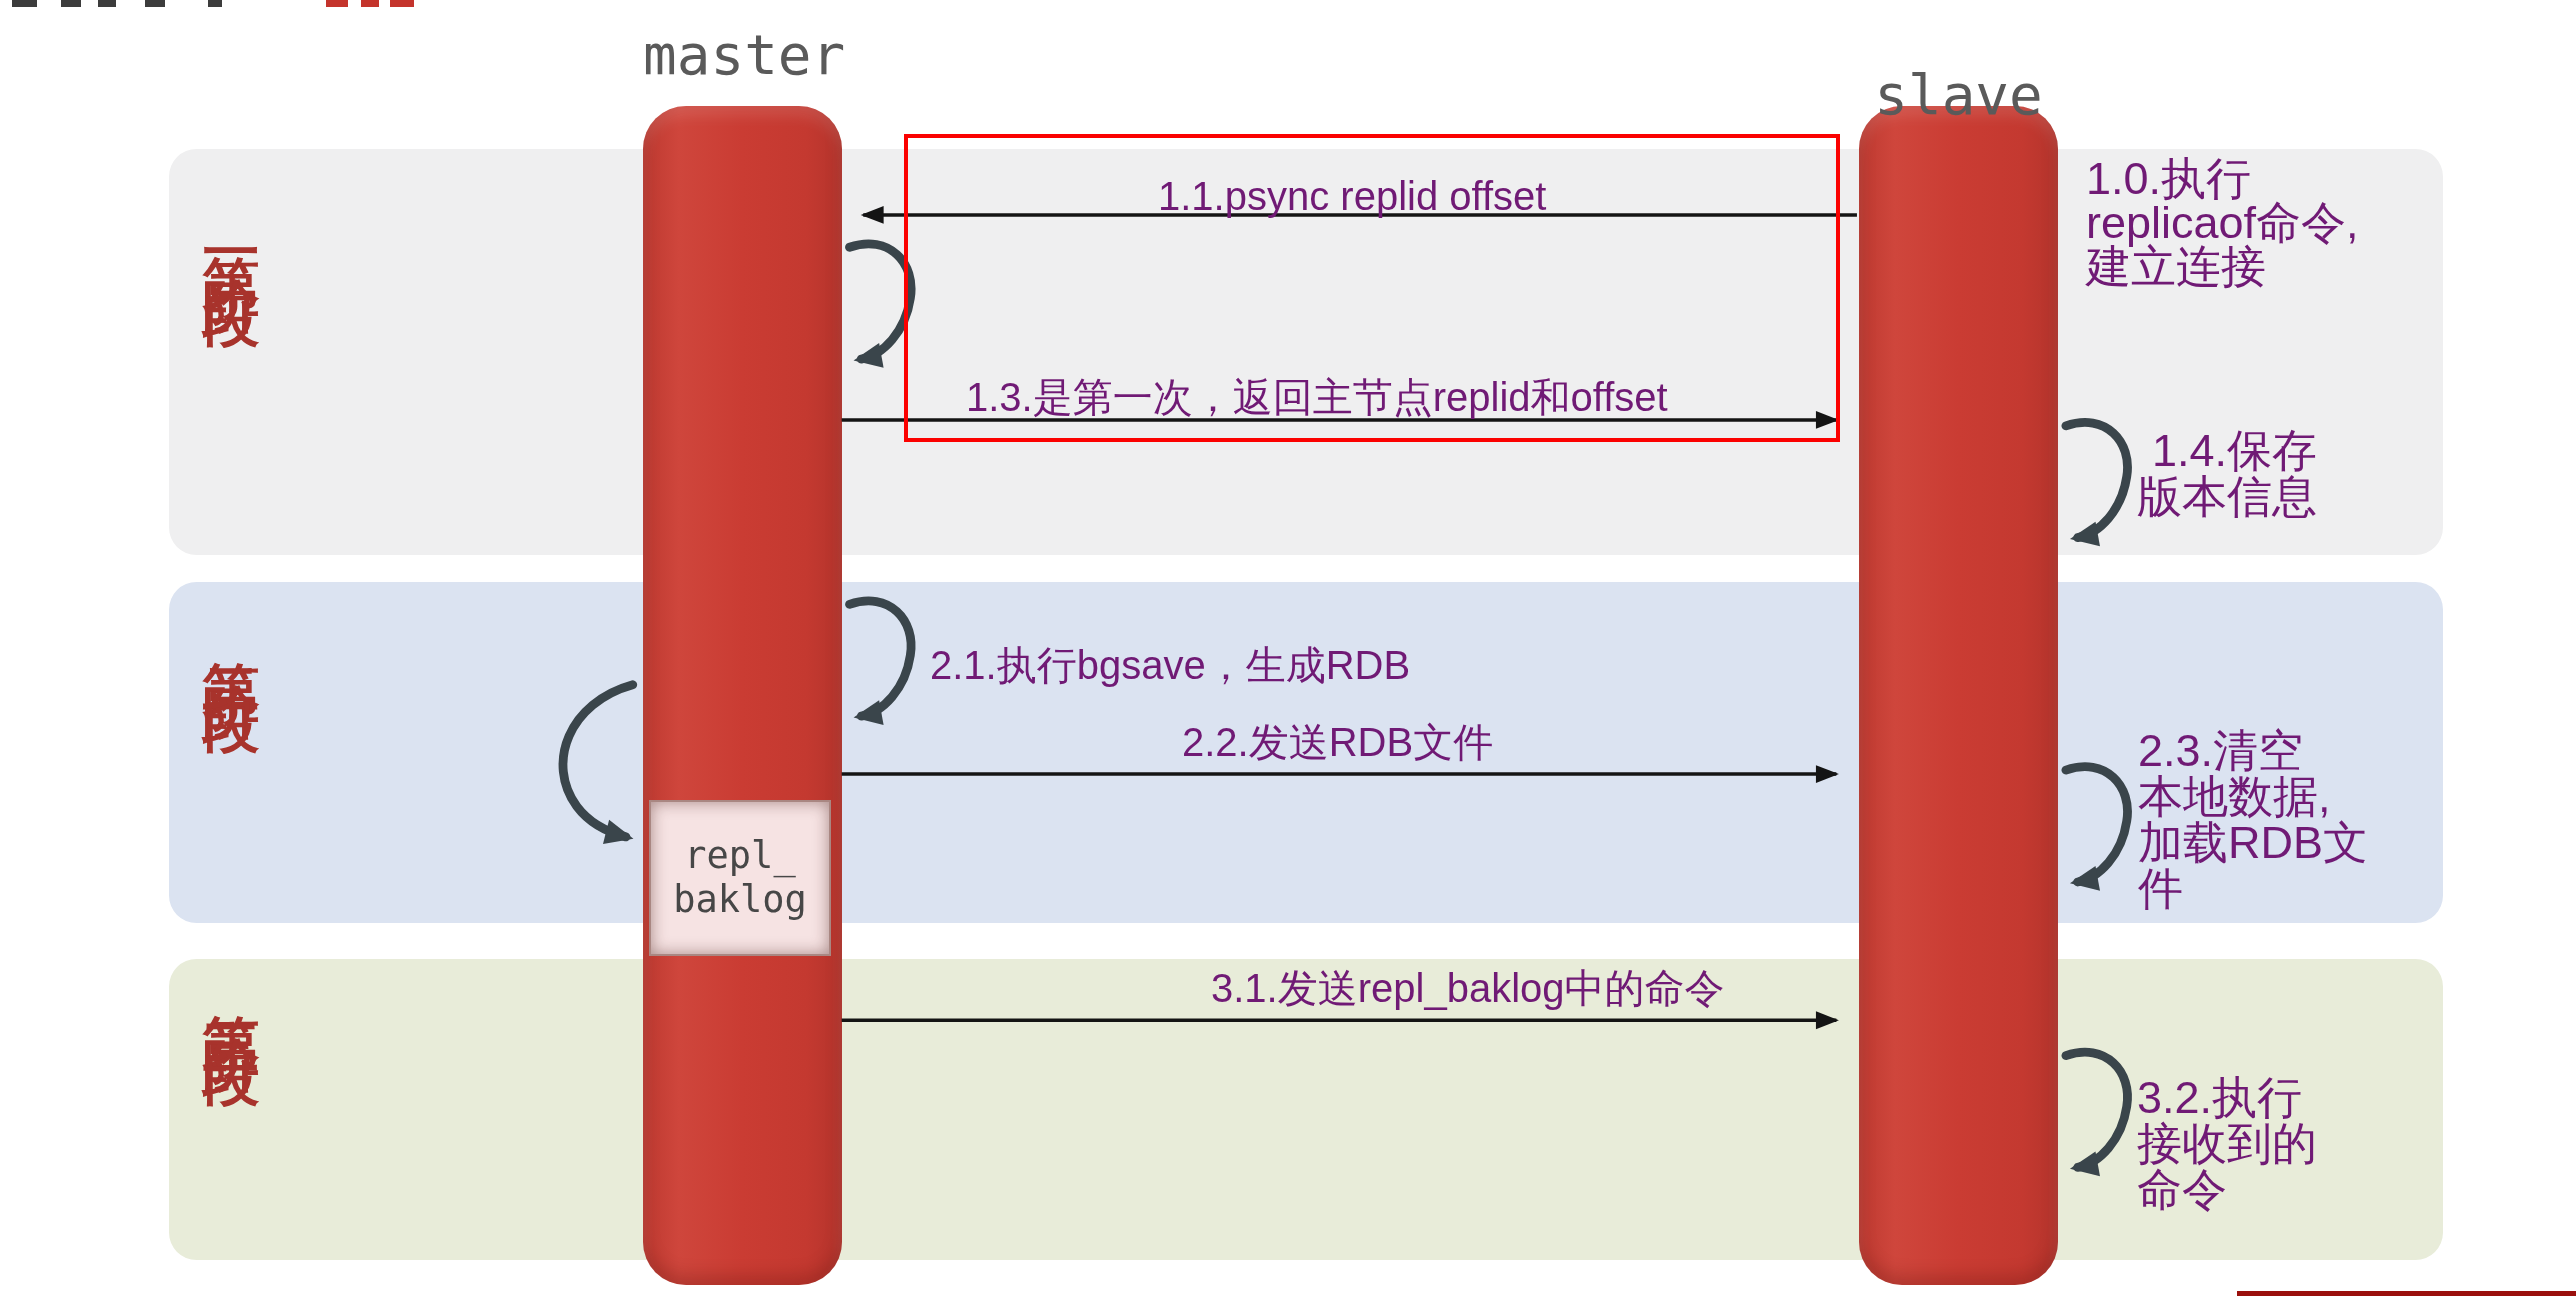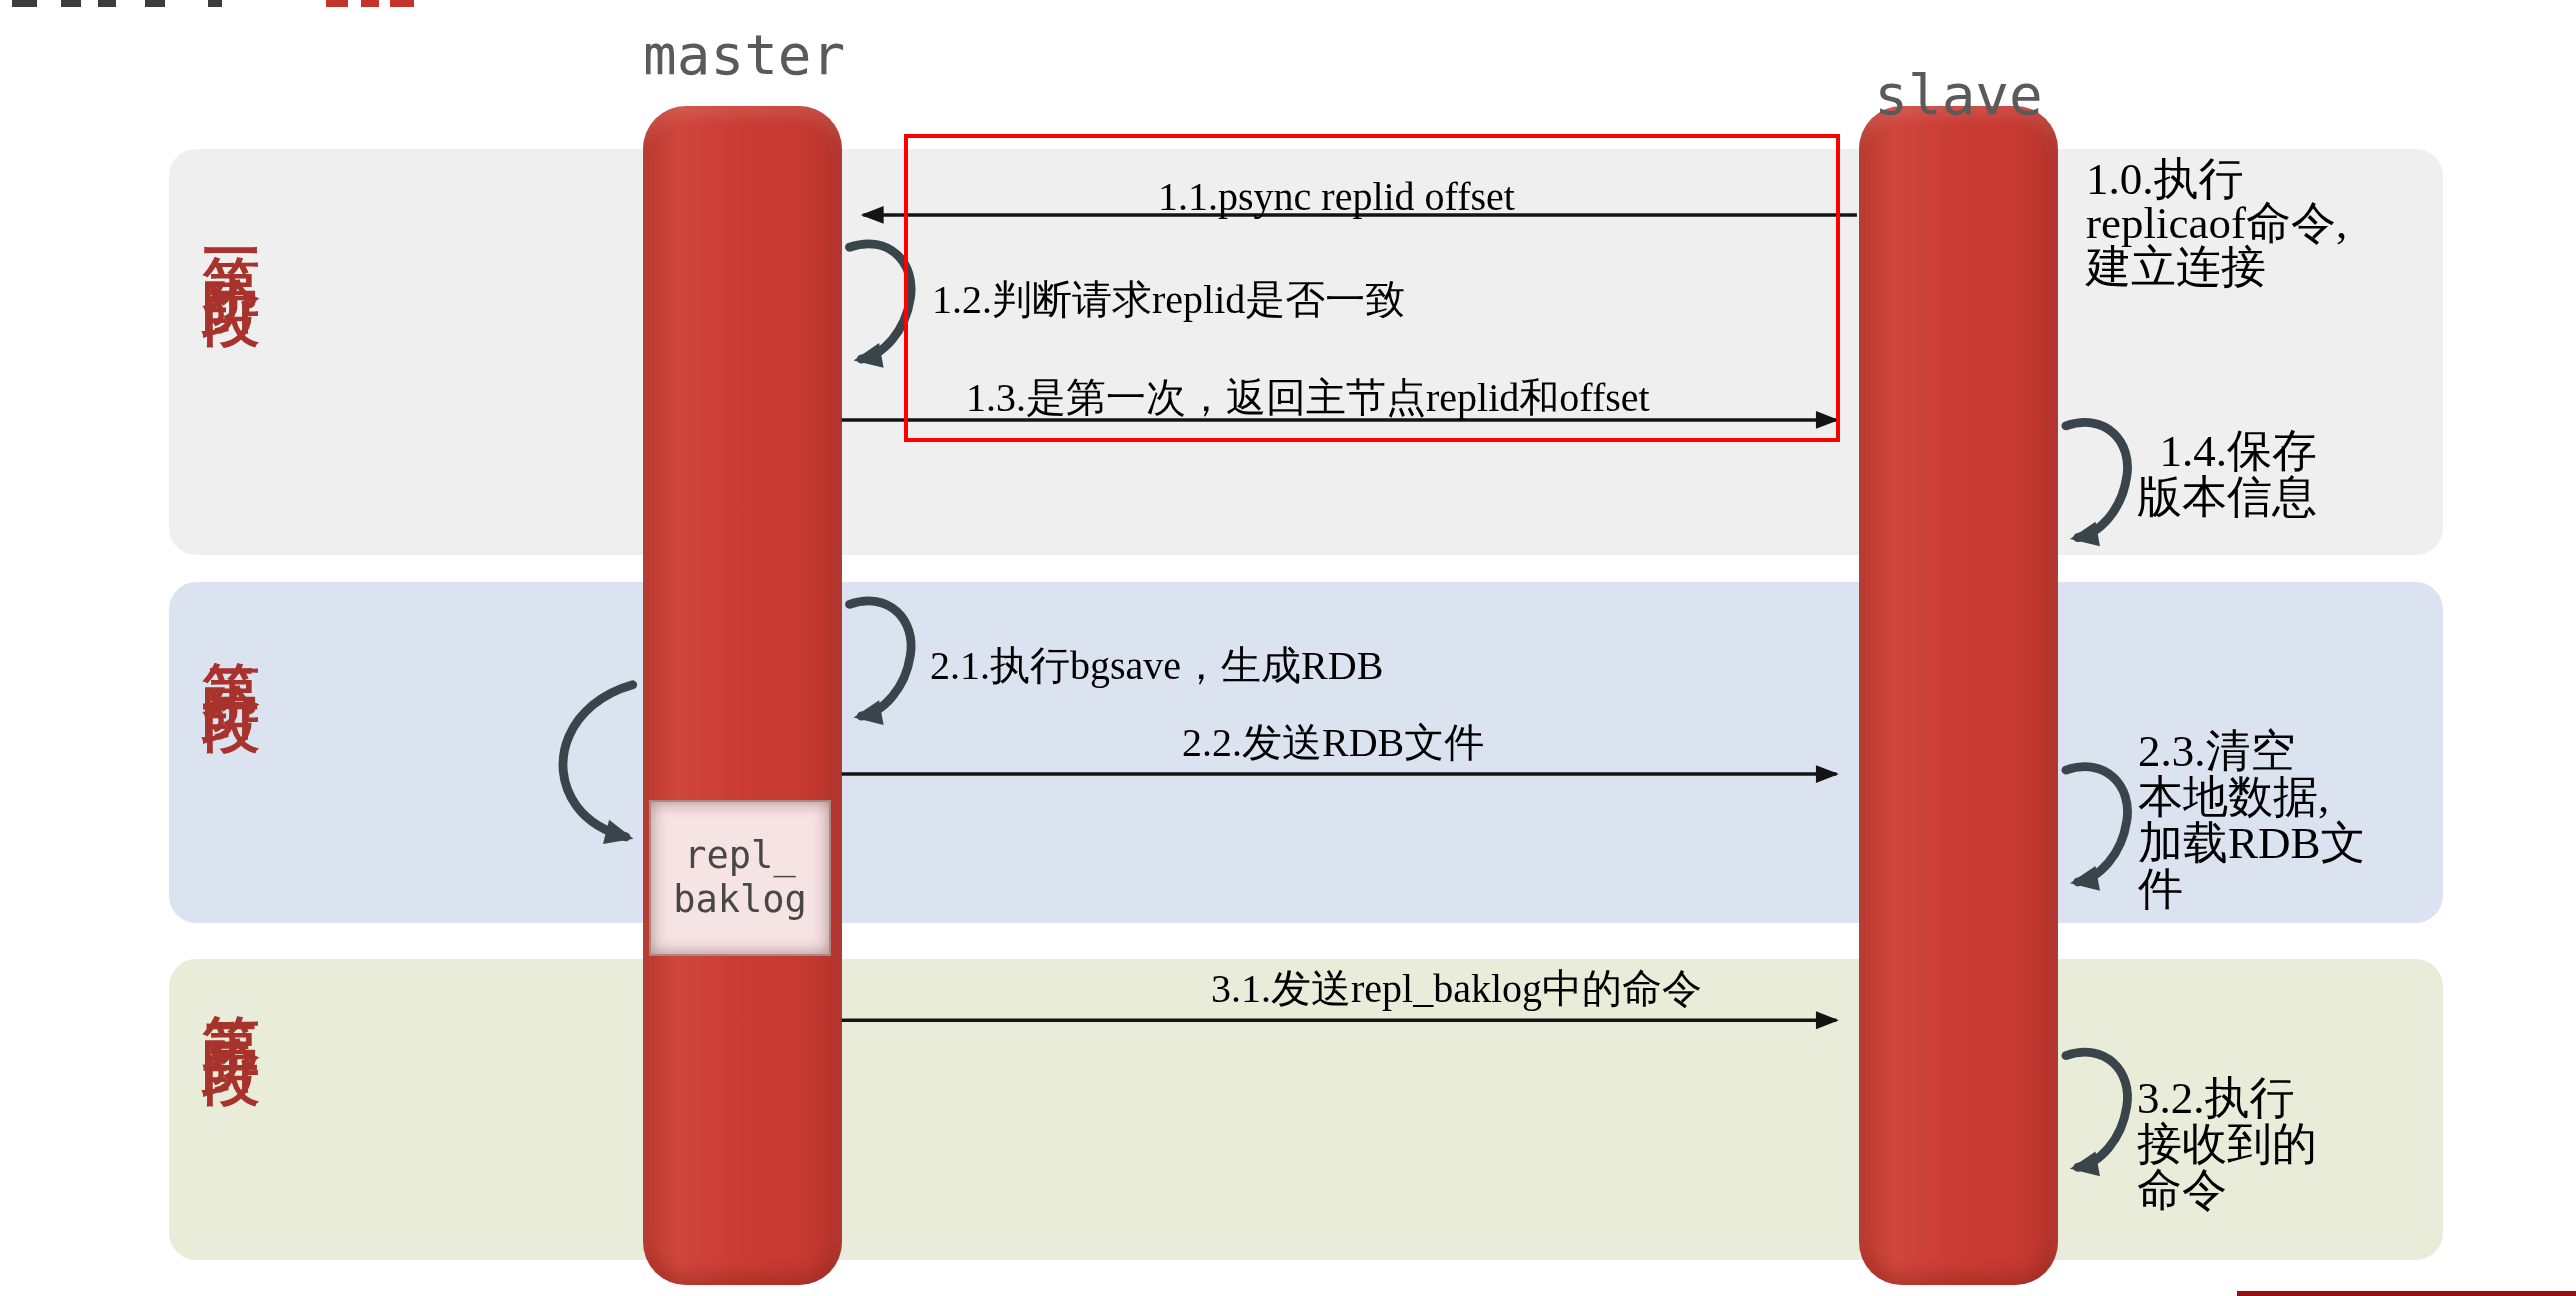--- a/index.html
+++ b/index.html
@@ -38,22 +38,22 @@
   .actor-label-slave{left:1859px;top:25.5px;margin-top:36px;}
   
   svg.overlay{position:absolute;left:0;top:0;z-index:4;}
   
   .highlight-box{
     position:absolute;left:904px;top:134px;width:928px;height:300px;
     border:4.9px solid #fb0100;z-index:5;pointer-events:none;
   }
   
   .msg{
-    position:absolute;color:#000000;z-index:6;white-space:pre-line;
-    font-family:Liberation Serif, serif;
+    position:absolute;color:#701a75;z-index:6;white-space:pre-line;
+    font-family:Liberation Sans, sans-serif;
   }
   .msg-main{font-size:40px;line-height:49px;}
   .msg-note{font-size:45px;line-height:46px;}
   .m1-1{left:1158px;top:172px;}
   .m1-2{left:932px;top:275px;}
   .m1-3{left:966px;top:373px;}
   .m1-0{left:2086px;top:157px;line-height:44px;}
   .m1-4{left:2137px;top:428px;text-align:right;}
   .m2-1{left:930px;top:641px;}
   .m2-1-1{left:446px;top:671px;}
@@ -129,21 +129,20 @@
     <path d="M866 616 c 40 -14, 68 16, 62 52 c -5 34, -28 58, -50 62" stroke="#3a454b" stroke-width="9" fill="none" stroke-linecap="round" marker-end="url(#headLoop)"></path>
     <path d="M2106 785 c 40 -14, 68 16, 62 52 c -5 34, -28 58, -50 62" stroke="#3a454b" stroke-width="9" fill="none" stroke-linecap="round" marker-end="url(#headLoop)"></path>
     <path d="M2106 1076 c 40 -14, 68 16, 62 52 c -5 34, -28 58, -50 62" stroke="#3a454b" stroke-width="9" fill="none" stroke-linecap="round" marker-end="url(#headLoop)"></path>
 
     <path d="M645 698 C 580 716, 556 778, 588 822 C 600 838, 618 848, 638 853" stroke="#3a454b" stroke-width="9" fill="none" stroke-linecap="round" marker-end="url(#headLoop)"></path>
   </svg>
 
   <div class="highlight-box"></div>
 
   <div class="msg msg-main m1-1">1.1.psync replid offset</div>
-  <div class="msg msg-main m1-2">1.2.判断请求replid是否一致</div>
   <div class="msg msg-main m1-3">1.3.是第一次，返回主节点replid和offset</div>
   <div class="msg msg-note m1-0">1.0.执行
 replicaof命令,
 建立连接</div>
   <div class="msg msg-note m1-4">1.4.保存
 版本信息</div>
   <div class="msg msg-main m2-1">2.1.执行bgsave，生成RDB</div>
   <div class="msg msg-main m2-2">2.2.发送RDB文件</div>
   <div class="msg msg-note m2-3">2.3.清空
 本地数据,

